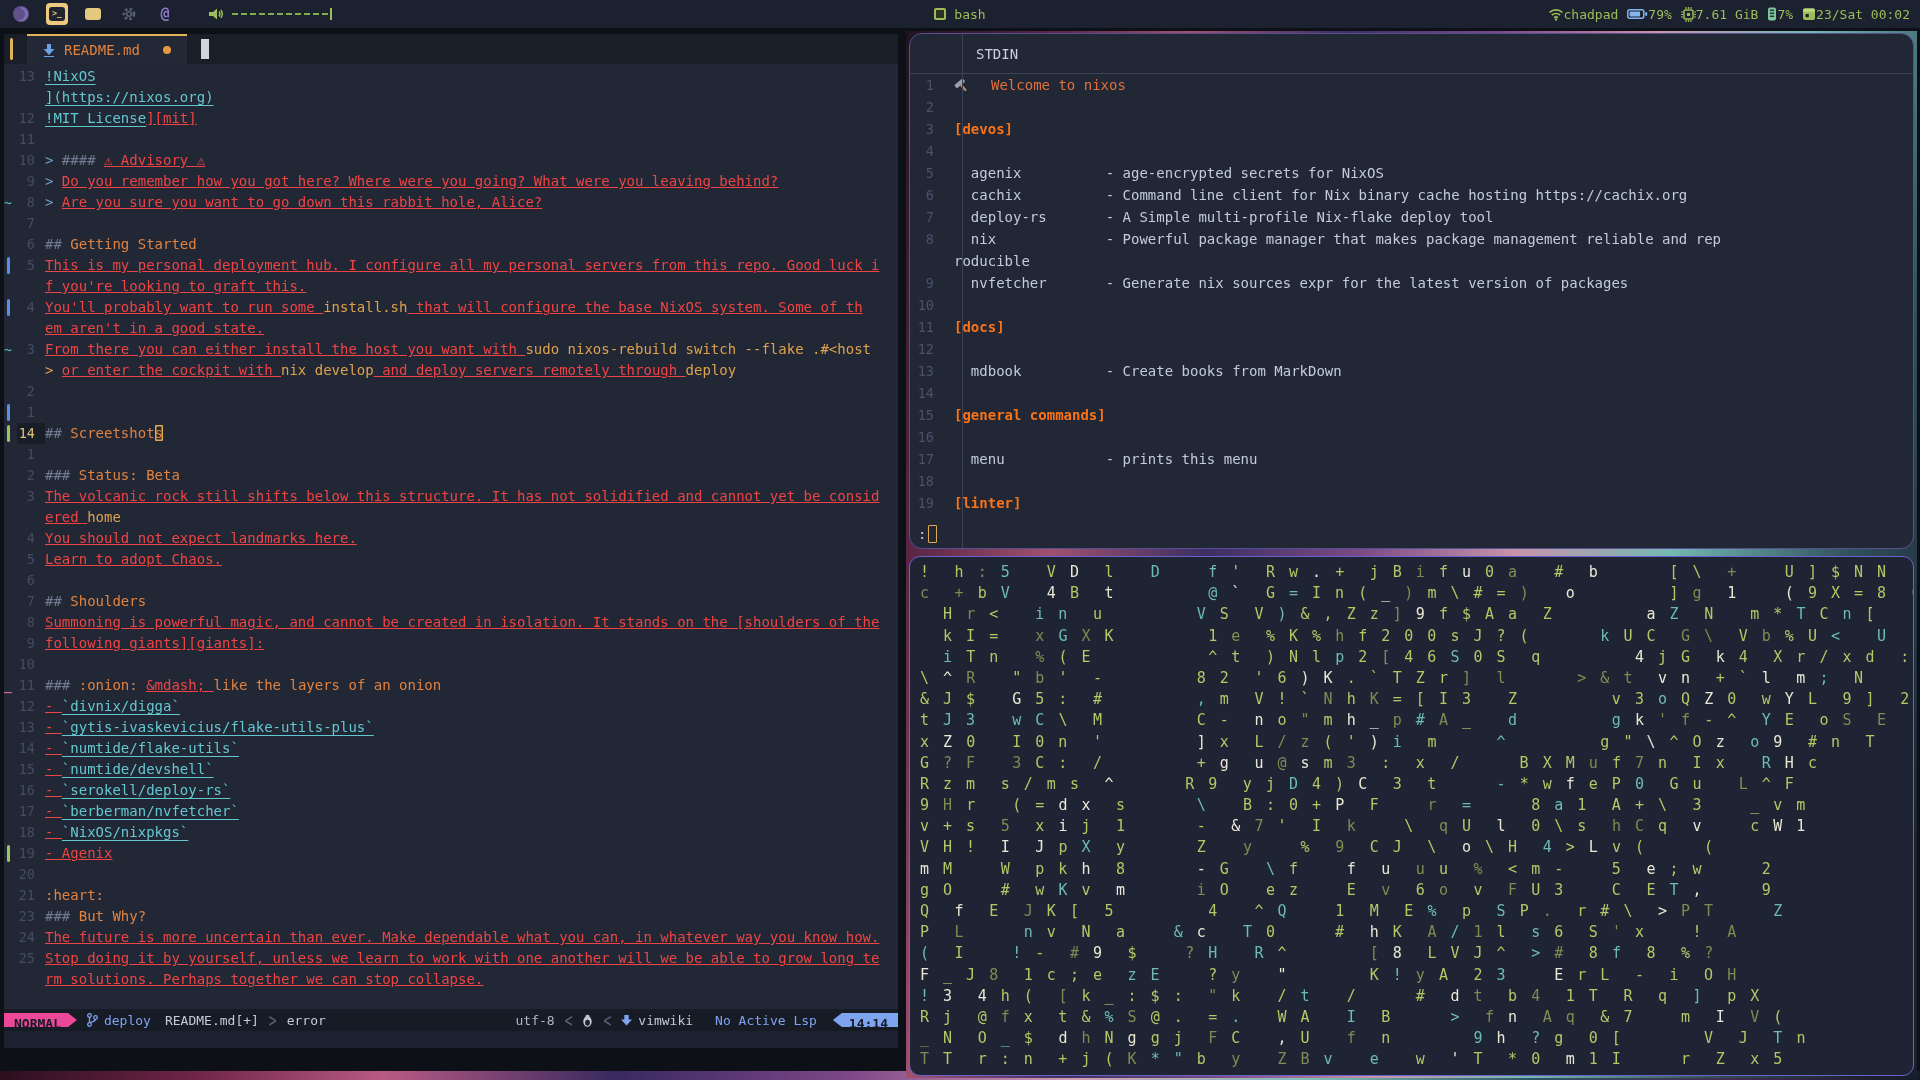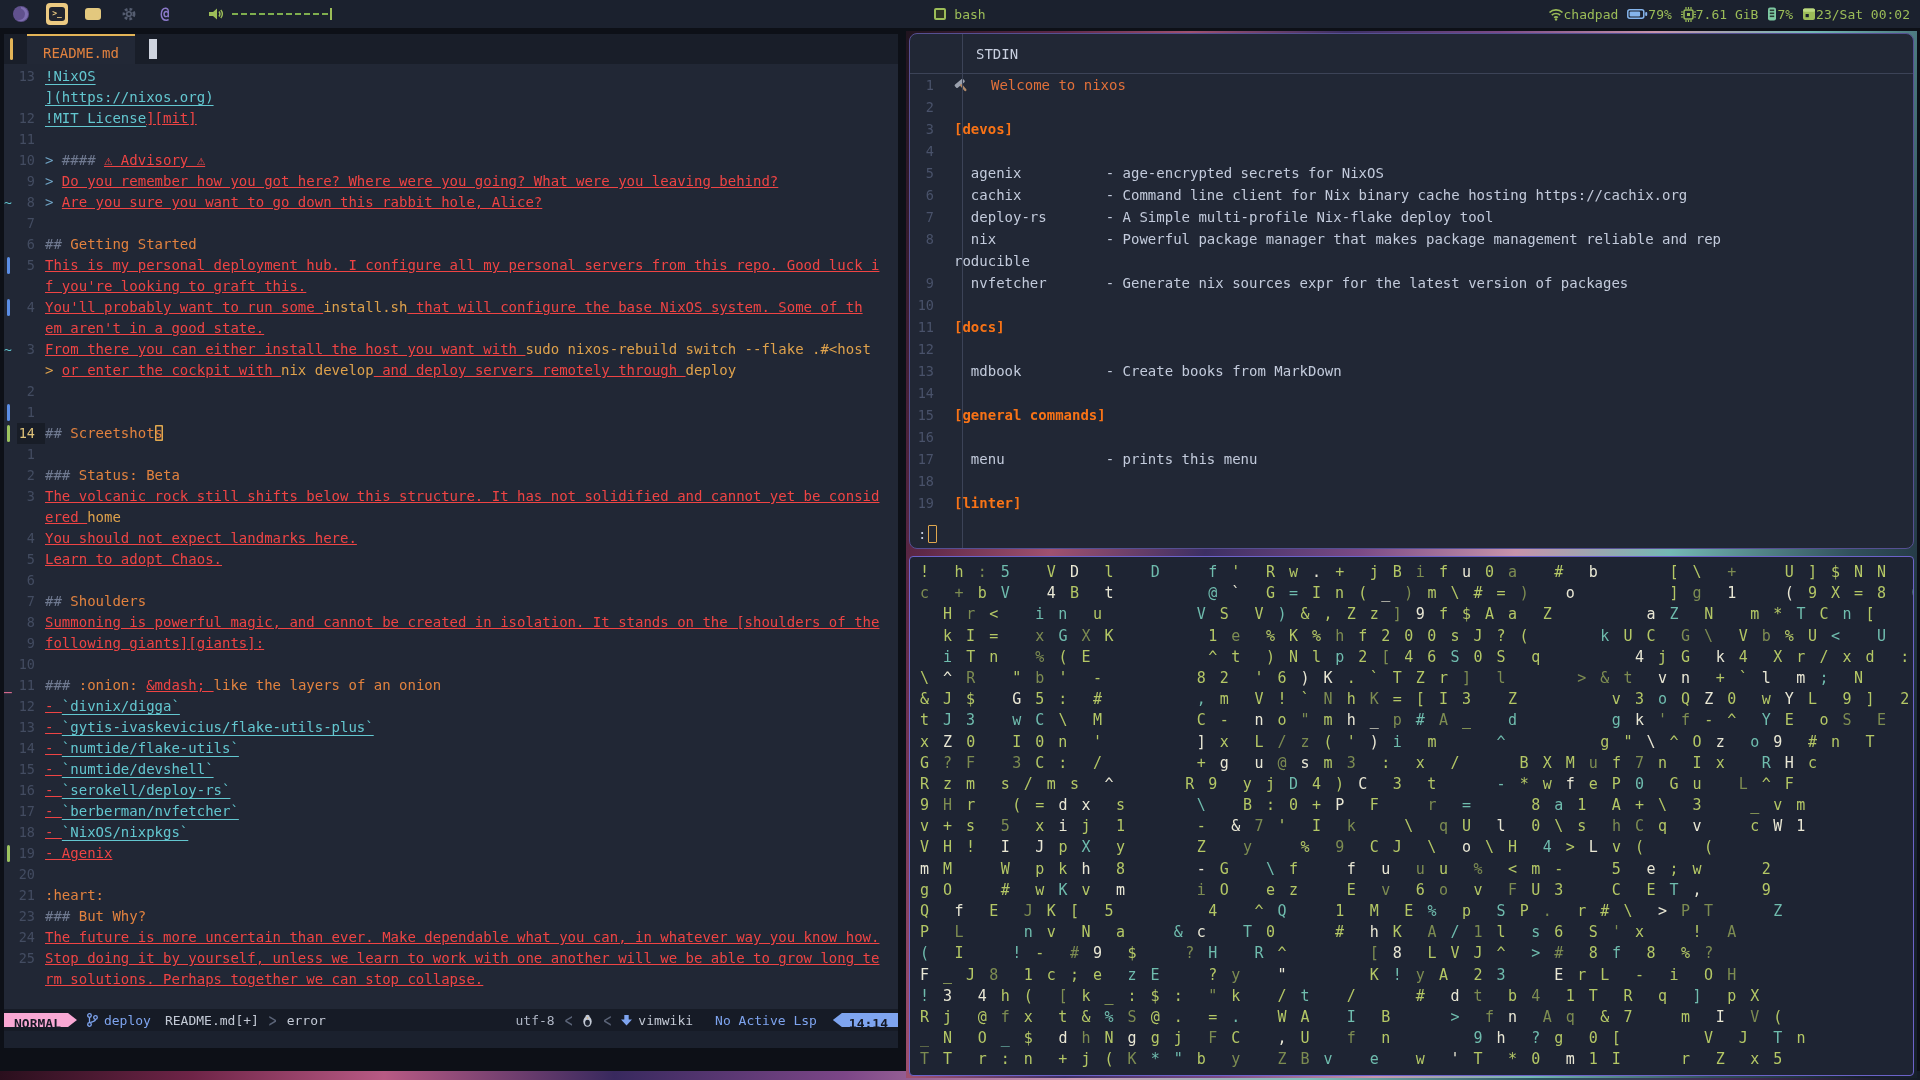--- a/index.html
+++ b/index.html
@@ -31,21 +31,21 @@
   .bash-glyph { width:12px; height:12px; border:2px solid #9cbd58; border-radius:2px; background:#2c3324; }
   .tb-right { margin-left:auto; display:flex; align-items:center; gap:9px; padding-right:10px; }
   .tb-item { display:flex; align-items:center; }
 
   
   .editor { position:absolute; left:4px; top:34px; width:894px; height:1014px; background:#212735;
     display:flex; flex-direction:column; z-index:2; font-size:14px; color:#b9c1d2; }
   .tabline { height:30px; background:#191e29; display:flex; align-items:center; flex:none; }
   .tab-accent { width:3px; height:22px; background:#e3b457; border-radius:2px; margin:0 14px 0 6px; }
   .tab { display:flex; align-items:center; gap:9px; height:30px; padding:0 16px; background:#222836;
-    border-top:2px solid #e3b457;flex-direction:column; }
+    border-top:2px solid #e3b457; }
   .tab-name { color:#e2823f; font-size:14px; }
   .tab-dot { width:8px; height:8px; border-radius:50%; background:#e59a3e; margin-left:14px; }
   .tab-cursor { width:8px; height:20px; background:#cfd4df; margin-left:14px; }
   .ed-body { flex:1; overflow:hidden; padding-top:2px; }
   .ed-line { display:flex; line-height:21px; height:21px; white-space:pre; }
   .sign { width:13px; flex:none; display:flex; align-items:center; color:#62c7d0; font-size:13px; }
   .s-bar-blue::before { content:""; width:3px; height:17px; margin-left:3px; background:#5b8ee6; border-radius:2px; }
   .s-bar-green::before { content:""; width:3px; height:17px; margin-left:3px; background:#9dc45f; border-radius:2px; }
   .s-del { color:#d3698c; font-weight:bold; }
   .lnum { width:28px; flex:none; text-align:right; color:#434c61; padding-right:10px; font-size:13.5px; }
@@ -54,52 +54,52 @@
   .seg-tx { color:#ef4444;text-decoration:underline; }
   .seg-or { color:#e2823f; }
   .seg-hd { color:#6f7990; }
   .seg-ln { color:#63c7d0; text-decoration:underline; text-underline-offset:3px; }
   .seg-cd { color:#dfa24c; }
   .seg-qt { color:#6fa3c4; }
   .seg-orc { color:#e2823f; box-shadow:inset 0 0 0 1.5px #e0a84f; border-radius:1px; }
 
   .statusline { height:22px; background:#161b26; display:flex; align-items:center; flex:none;
     font-size:13px; color:#9aa3b5; }
-  .sl-mode { background:#f9a8d4; color:#141824; font-weight:bold; padding:0 16px 0 10px; height:14px;
+  .sl-mode { background:#ec4899; color:#141824; font-weight:bold; padding:0 16px 0 10px; height:14px;
     line-height:22px; clip-path:polygon(0 0,calc(100% - 9px) 0,100% 50%,calc(100% - 9px) 100%,0 100%); }
   .sl-branch { color:#7ea4ef; display:flex; align-items:center; gap:6px; margin-left:10px; }
   .sl-file { color:#c4cad6; margin-left:14px; }
   .sl-chev { color:#5b6478; margin:0 10px; transform:scaleY(1.5); display:inline-block; }
   .sl-err { color:#c4cad6; }
   .sl-right { margin-left:auto; display:flex; align-items:center; }
   .sl-enc { color:#aeb5c4; }
   .sl-ft { color:#c4cad6; margin-left:6px; }
   .sl-lsp { color:#7ea4ef; margin:0 16px 0 22px; }
   .sl-time { background:#7ea4ef; color:#141824; font-weight:bold; padding:0 10px 0 16px; height:14px;
     line-height:22px; clip-path:polygon(9px 0,100% 0,100% 100%,9px 100%,0 50%); }
   .cmdline { height:17px; background:#1b212e; flex:none; }
 
   
   .rightcol { position:absolute; left:906px; top:31px; width:1011px; height:1047px; z-index:2;
     padding:2px 3px; display:flex; flex-direction:column;
     background:linear-gradient(105deg,#20141f,#5e2847 12%,#a0516f 22%,#3c2f63 34%,#7b4a85 46%,#c794ab 58%,#74b8b4 70%,#31505c 84%,#17202c 96%); }
-  .pager { height:516px; flex:none; background:#212735; border:1px solid #565093; border-radius:8px;
+  .pager { height:516px; flex:none; background:#212735; border:1px solid #565093; border-radius:13px;
     position:relative; font-size:14px; color:#c3cbdc; margin-bottom:7px; overflow:hidden; }
   .pager-gutterline { position:absolute; left:52px; top:0; bottom:0; width:1px; background:#3c4357; }
   .pager-header { height:40px; border-bottom:1px solid #3c4357; display:flex; align-items:center; }
   .pager-title { margin-left:66px; color:#c9d0e0; }
   .p-line { display:flex; line-height:22px; height:22px; white-space:pre; }
   .pnum { width:44px; flex:none; text-align:right; color:#49526a; padding-right:20px; font-size:13.5px; }
   .ptext { white-space:pre; display:flex; align-items:center; gap:22px; }
   .p-or { color:#e2703a; }
   .p-sec { color:#f97316; font-weight:bold; }
   .pager-prompt { position:absolute; left:8px; bottom:5px; display:flex; align-items:center; gap:2px; }
   .prompt-cursor { width:9px; height:18px; border:1.5px solid #e0a84f; border-radius:1px; }
 
-  .matrix { flex:1; background:#1e2433; border:1px solid #6c63c9; border-radius:4px; overflow:hidden;
+  .matrix { flex:1; background:#1e2433; border:1px solid #6c63c9; border-radius:11px; overflow:hidden;
     padding:5px 0 0 10px; font-size:15px; letter-spacing:2.5px; }
   .mx-row { line-height:21.2px; height:21.2px; white-space:pre; }
   .mc-base { color:#b4c765; } .mc-bright { color:#e9e7d4; } .mc-cyan { color:#6fbcae; } .mc-dim { color:#7d8c51; }
 </style>
 </head>
 <body>
 
 <div class="wall-strip"></div>
 
 <div class="topbar">

